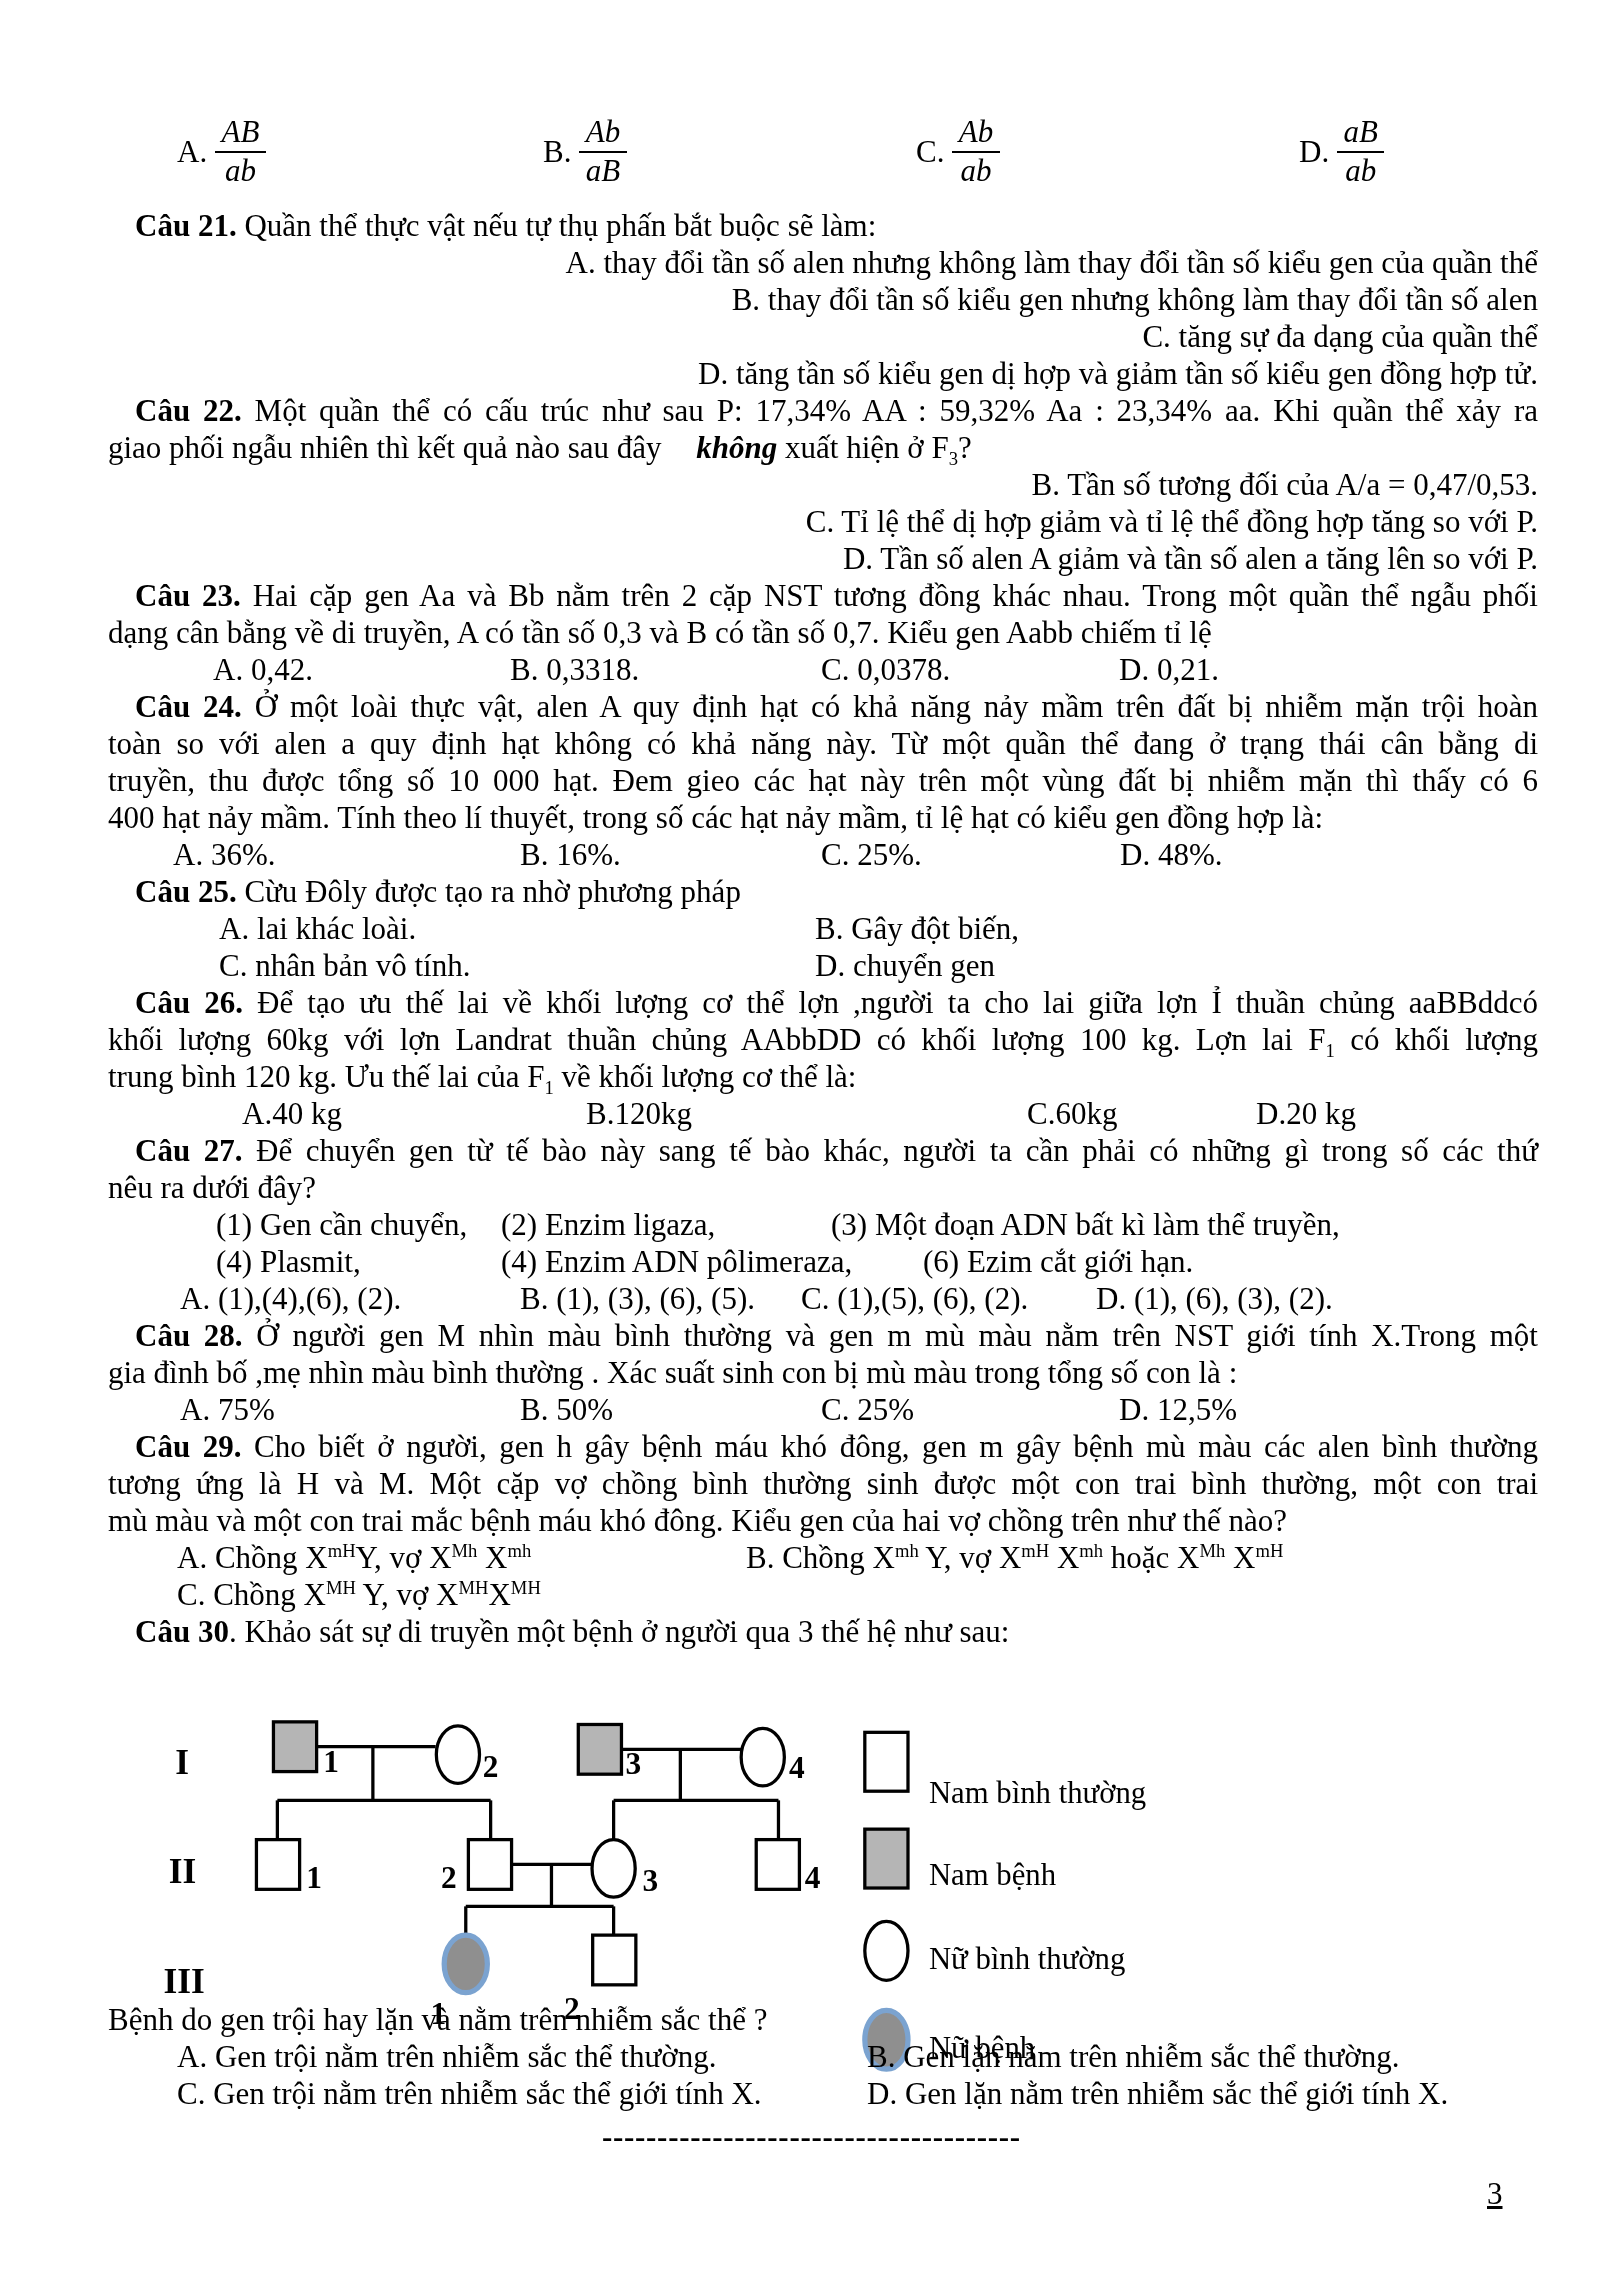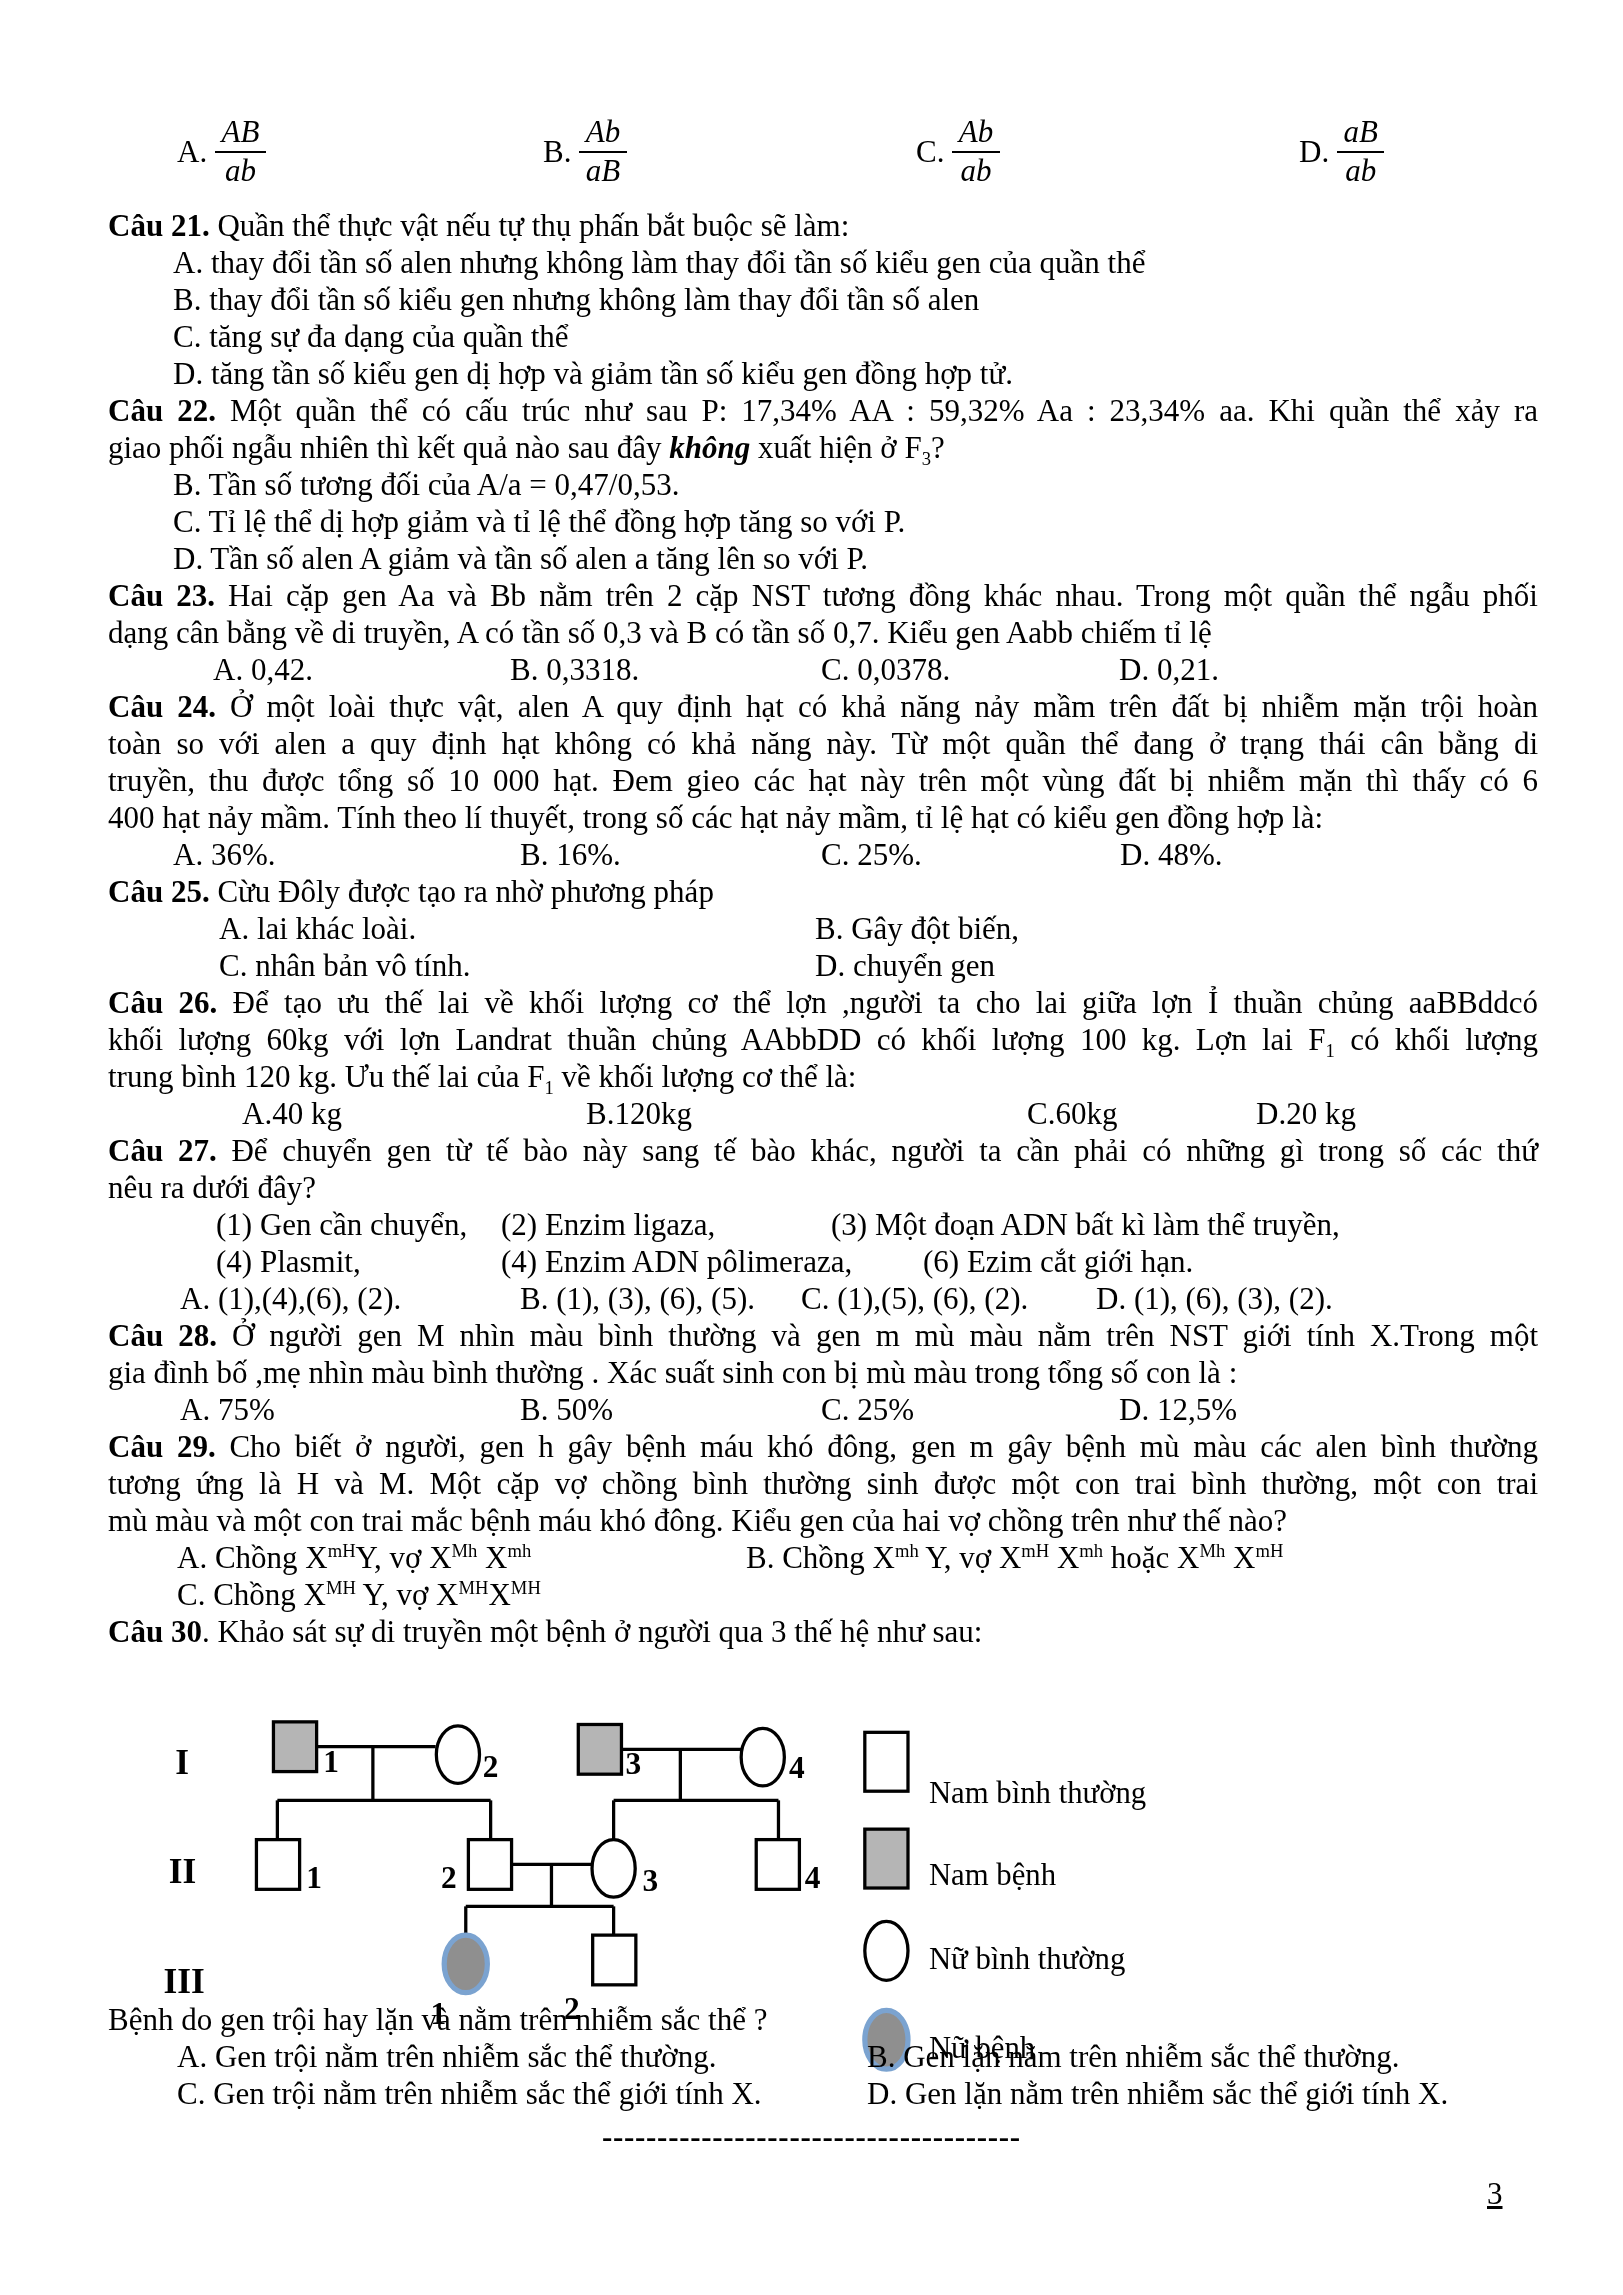--- a/index.html
+++ b/index.html
@@ -1,23 +1,23 @@
 <!DOCTYPE html>
 <html style="font-size:10.5px"><head>
 <meta charset="utf-8">
 <style>
   html,body{margin:0;padding:0;background:#e8e8e8;}
   .page{position:relative;width:1623px;height:2295px;background:#ffffff;color:#000;
         font-family:"Liberation Serif","DejaVu Serif",serif;font-size:31px;overflow:hidden;}
   .content{position:absolute;left:108px;top:97px;width:1430px;}
   .ln{line-height:37px;min-height:37px;}
   .jf{text-align:justify;text-align-last:justify;}
-  .ind{padding-left:65px;}
+  .ind{padding-left:65px;text-align:right;}
   .question{margin:0;}
-  b{font-weight:bold;}
+  b{font-weight:bold;margin-left:27px;}
   sup{font-size:60%;vertical-align:super;line-height:0;}
   sub{font-size:60%;vertical-align:sub;line-height:0;}
   
   .frac-row{position:relative;height:110px;}
   .frac-group{position:absolute;top:0;display:flex;align-items:center;gap:7.9px;height:110px;}
   .frac{display:inline-block;text-align:center;font-style:italic;line-height:1.05;}
   .frac .top{display:block;padding:0 6.5px 2px;border-bottom:2.6px solid #000;}
   .frac .bot{display:block;padding:2px 6.5px 0;}
   
   .opt-row{position:relative;height:37px;line-height:37px;}

